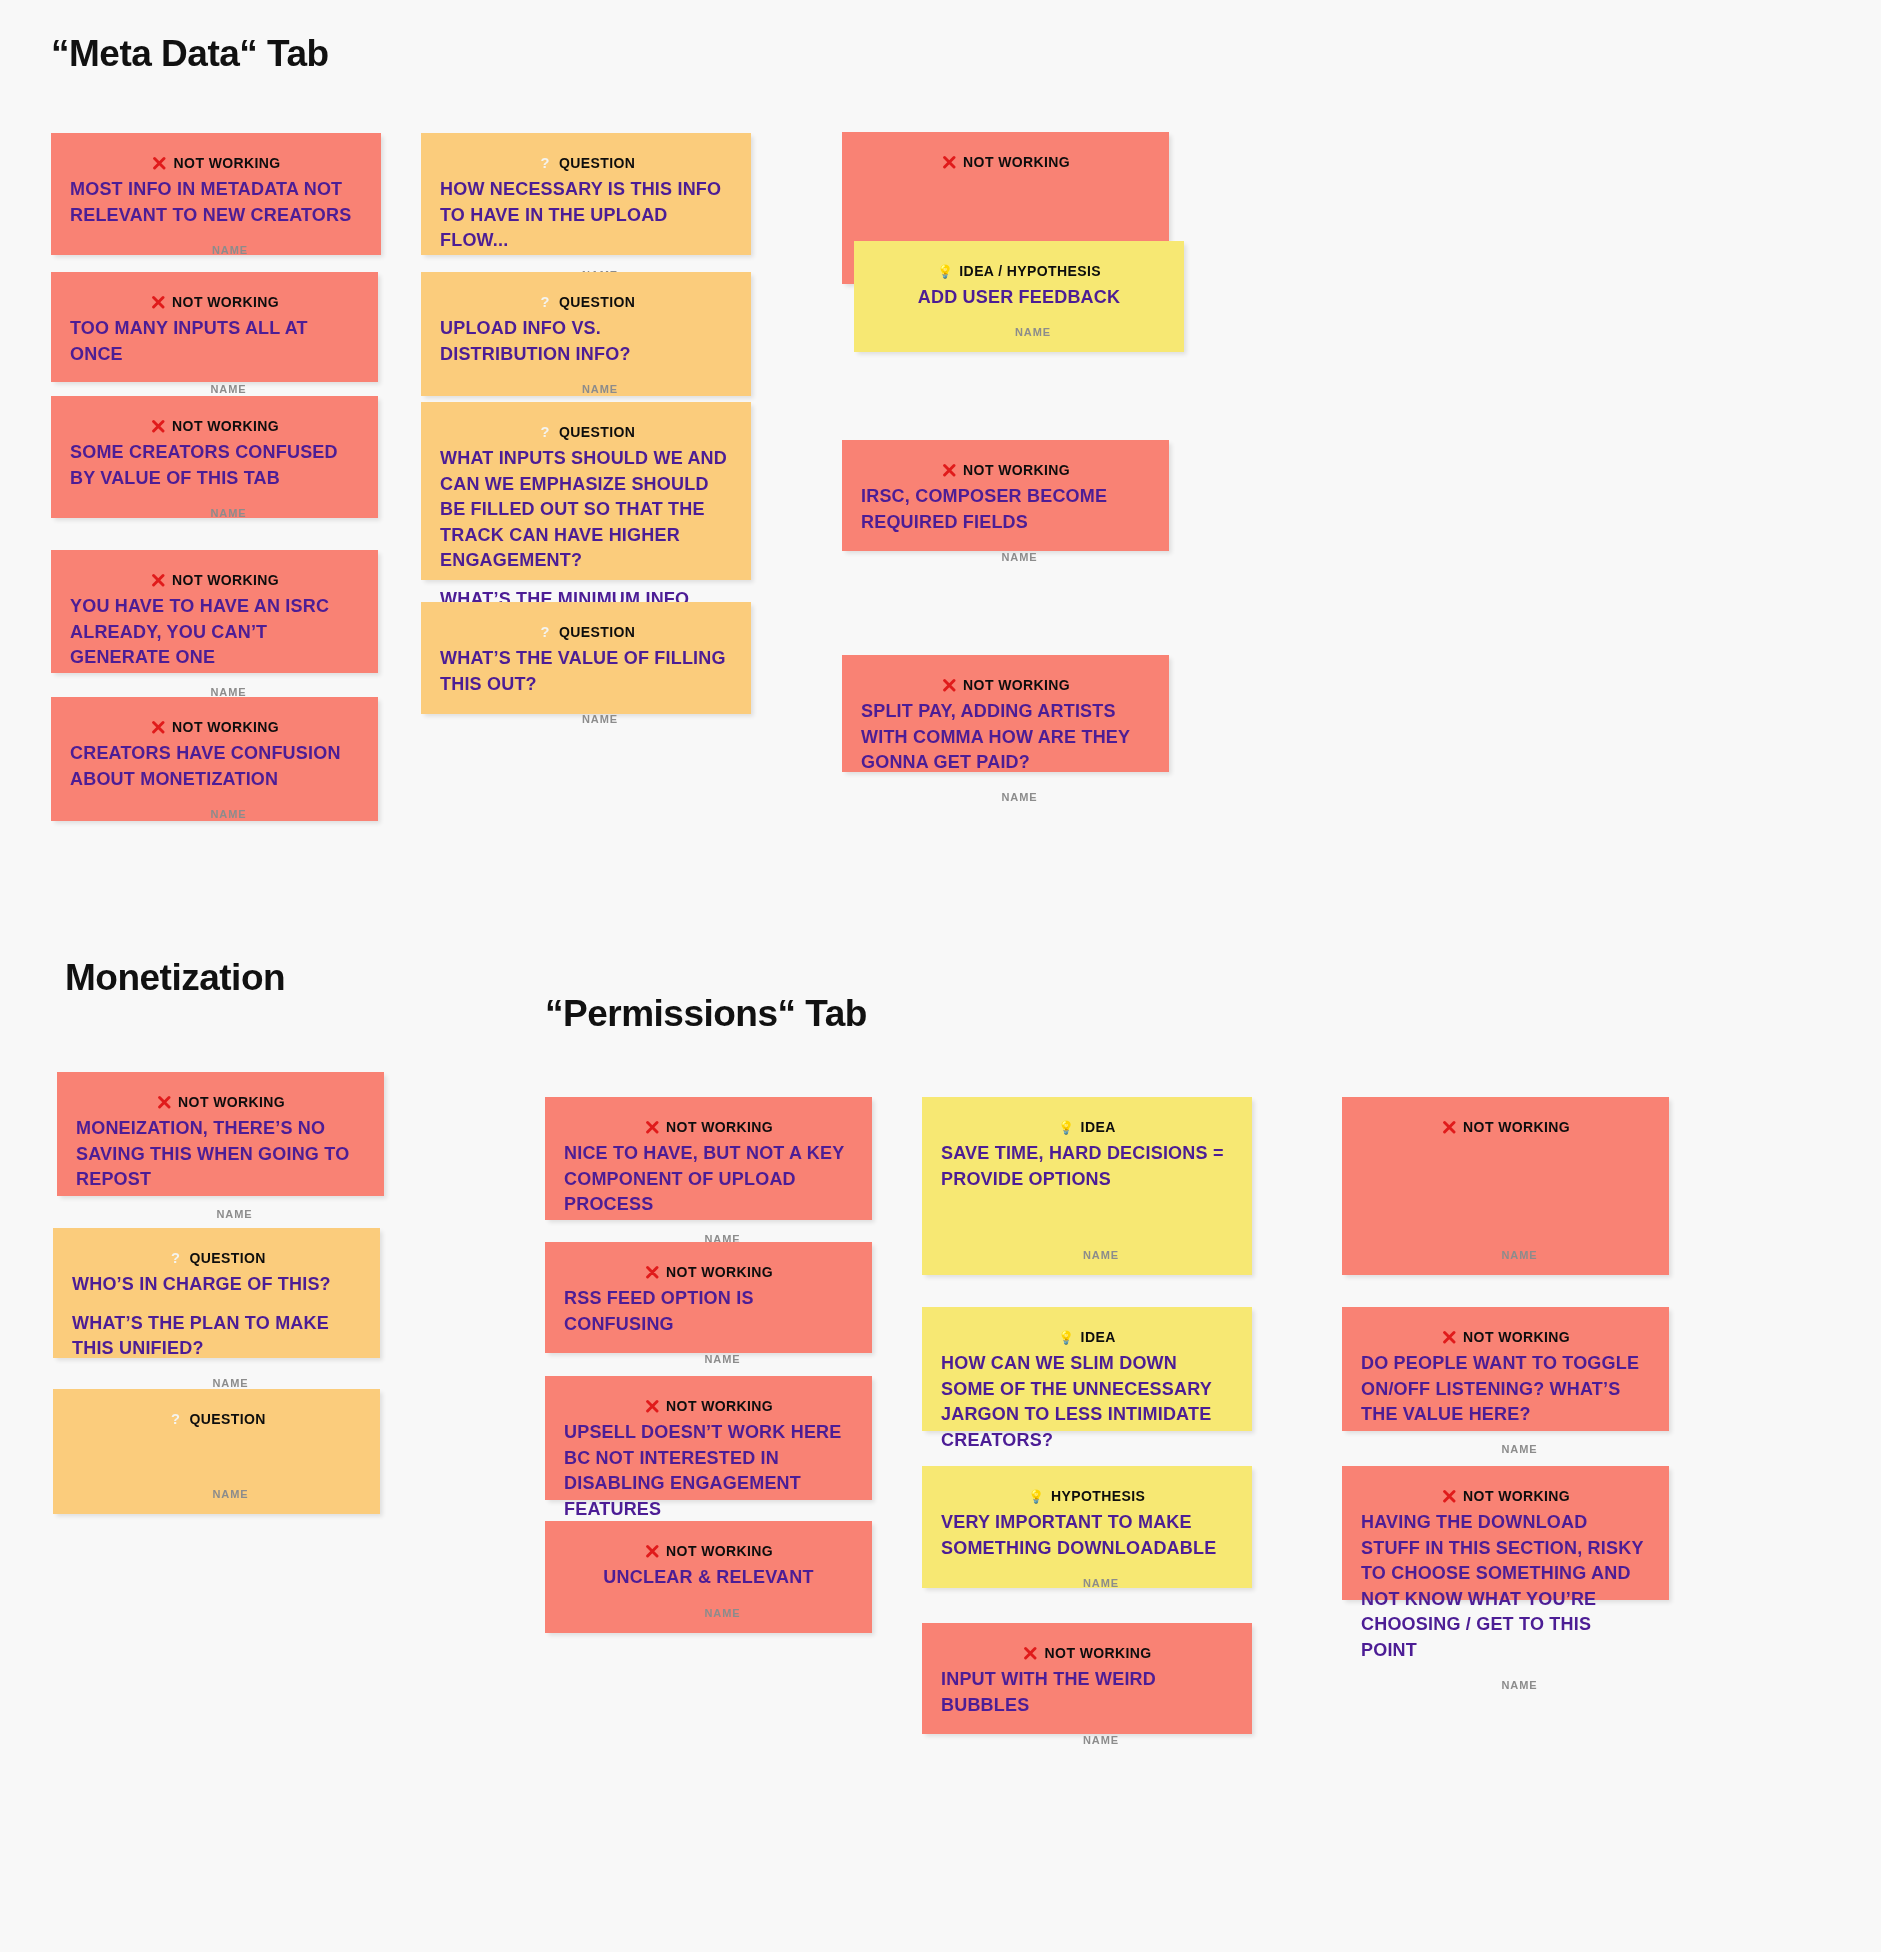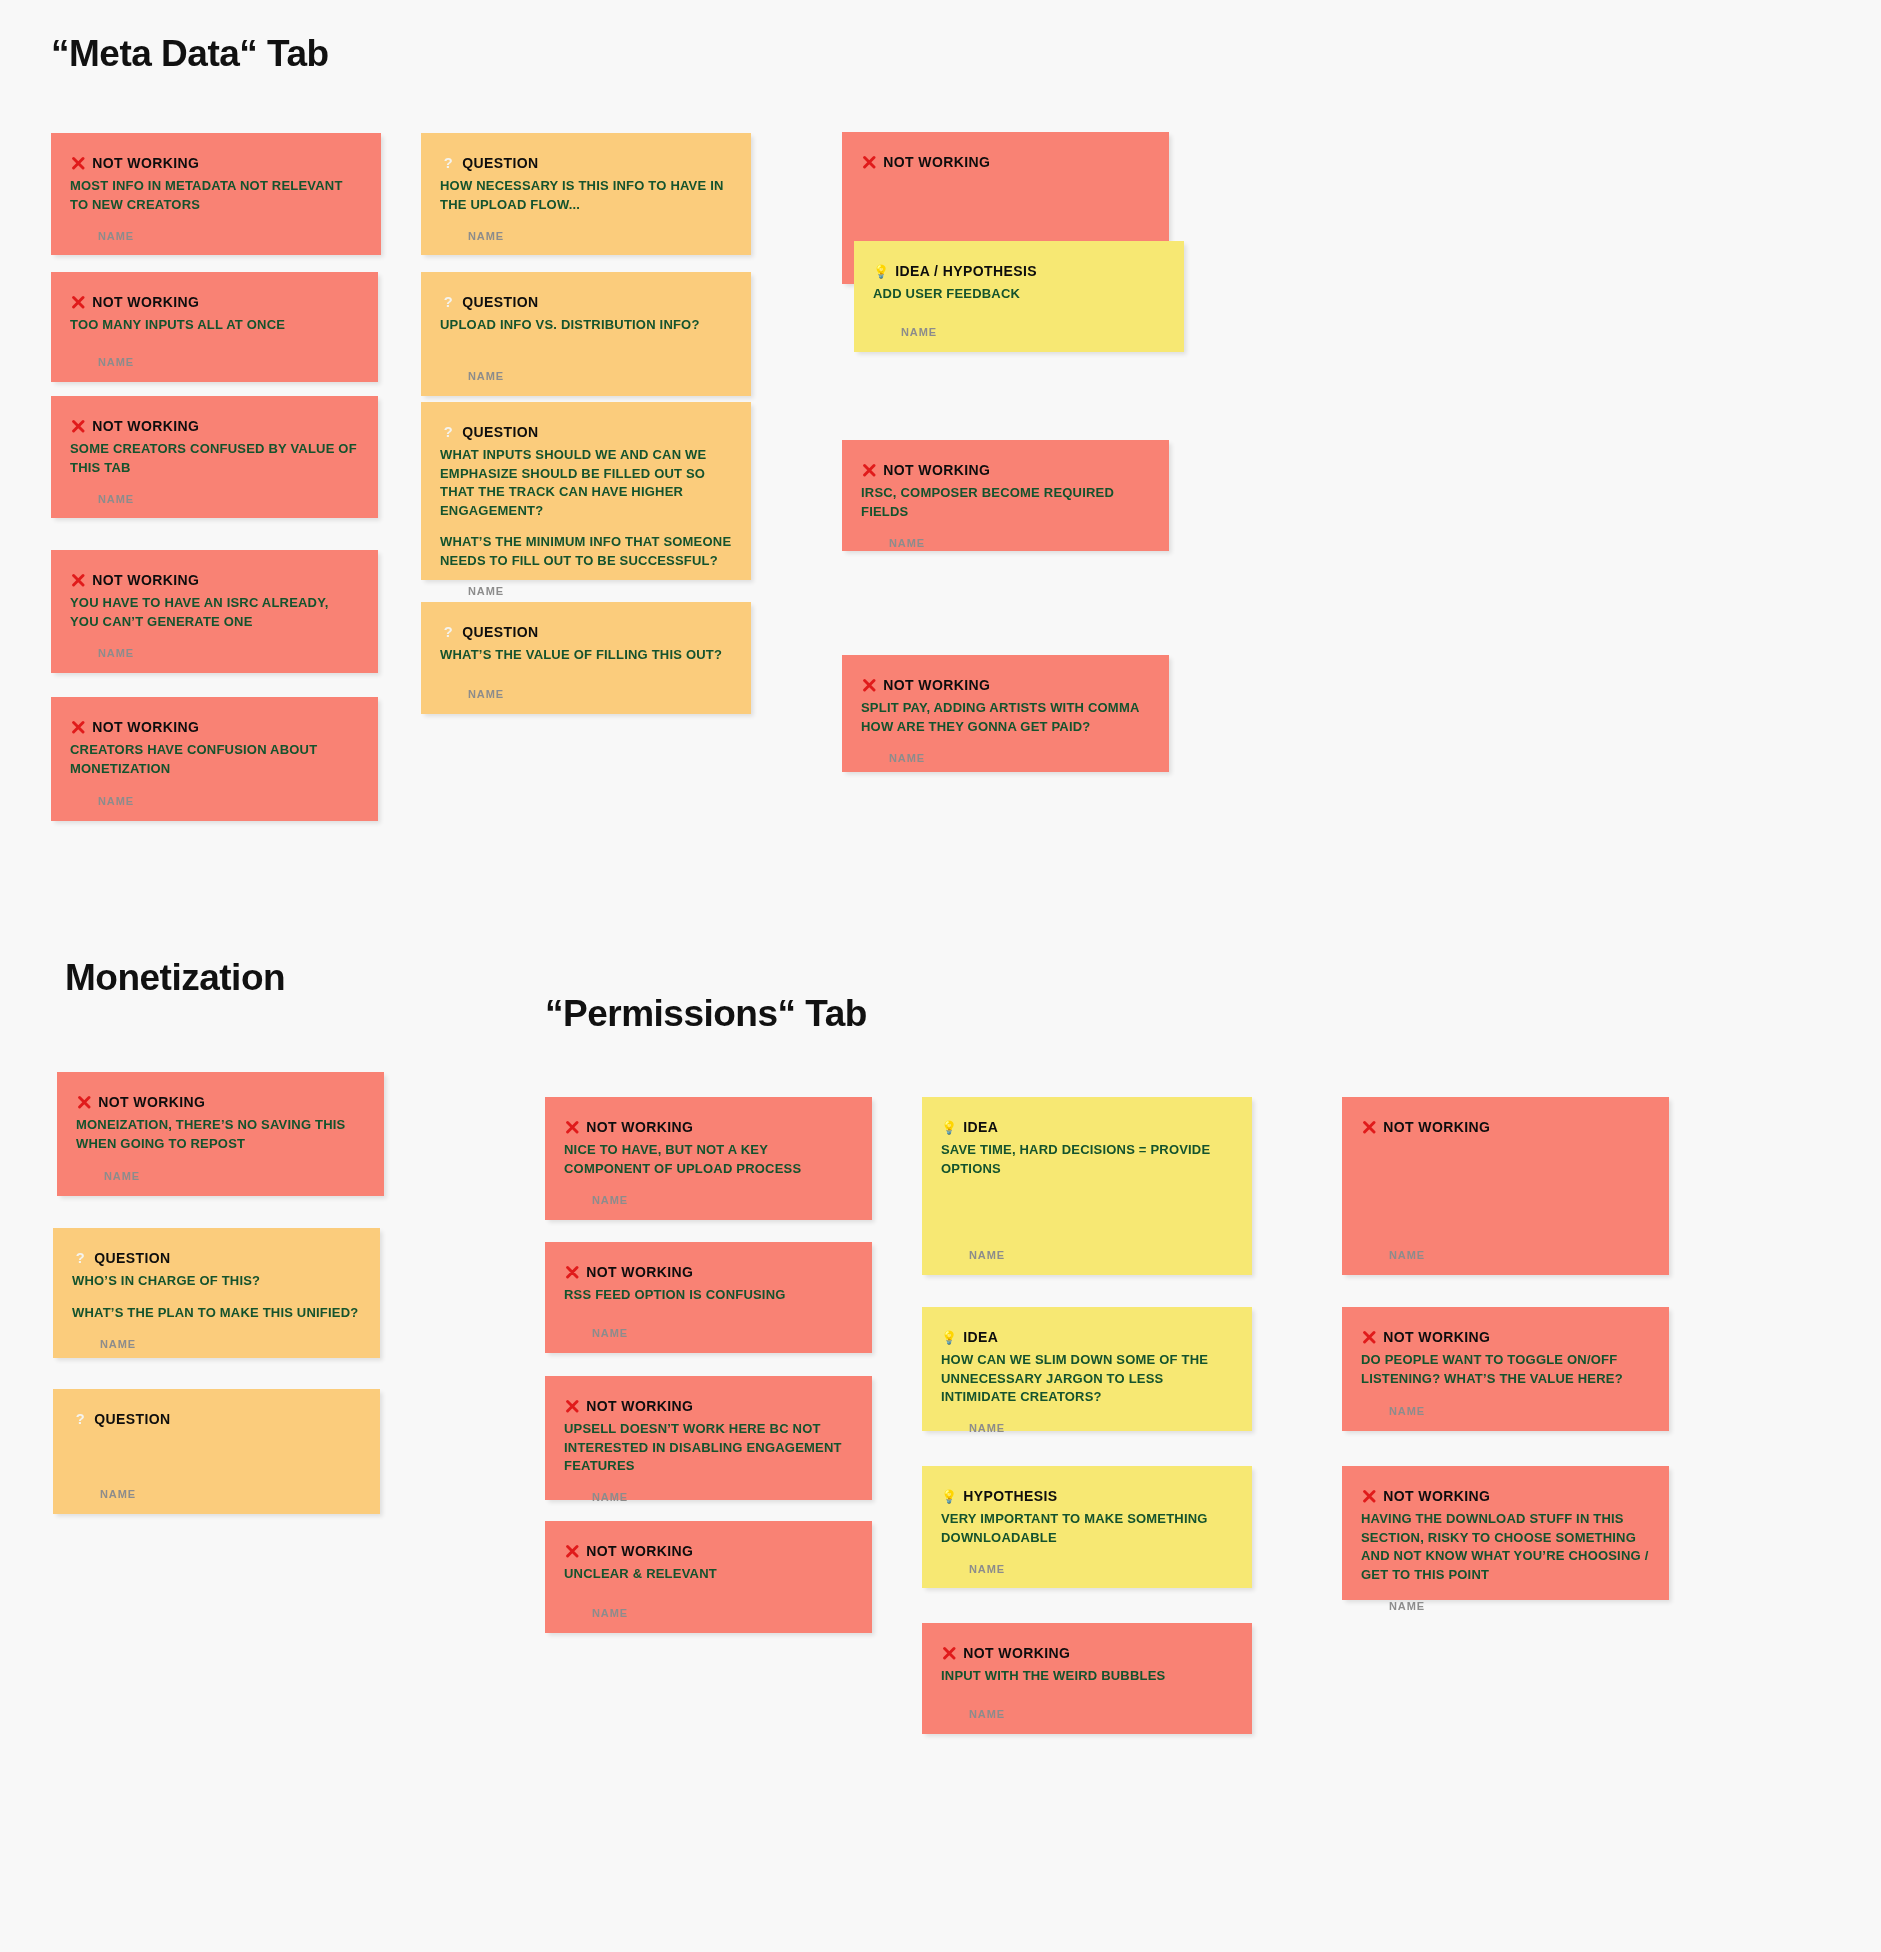--- a/index.html
+++ b/index.html
@@ -28,20 +28,21 @@
     color: #111111;
     white-space: nowrap;
   }
   .card {
     position: absolute;
     box-sizing: border-box;
     padding: 22px 19px 13.7px 19px;
     box-shadow: 2.6px 3.4px 4.3px rgba(0,0,0,0.10);
     display: flex;
     flex-direction: column;
+    align-items: center;
   }
   .card.red    { background: #f98274; }
   .card.orange { background: #fbcc7c; }
   .card.yellow { background: #f7e873; }
 
   .card-head {
     display: flex;
     align-items: center;
     gap: 6px;
     margin-bottom: 6px;
@@ -70,25 +71,25 @@
     font-weight: bold;
     letter-spacing: 0.4px;
     color: #0d0d0d;
     text-transform: uppercase;
     line-height: 1;
   }
   .card-body {
     flex: 1 1 auto;
   }
   .card-para {
-    font-size: 13px;
+    font-size: 18px;
     font-weight: bold;
     letter-spacing: 0.2px;
     line-height: 1.42;
-    color: #14532d;
+    color: #4c1d95;
     text-transform: uppercase;
     margin: 0 0 13px 0;
     white-space: pre-line;
   }
   .card-para:last-child { margin-bottom: 0; }
   .card-name {
     font-size: 11px;
     font-weight: bold;
     letter-spacing: 0.9px;
     color: #8c8c8c;

